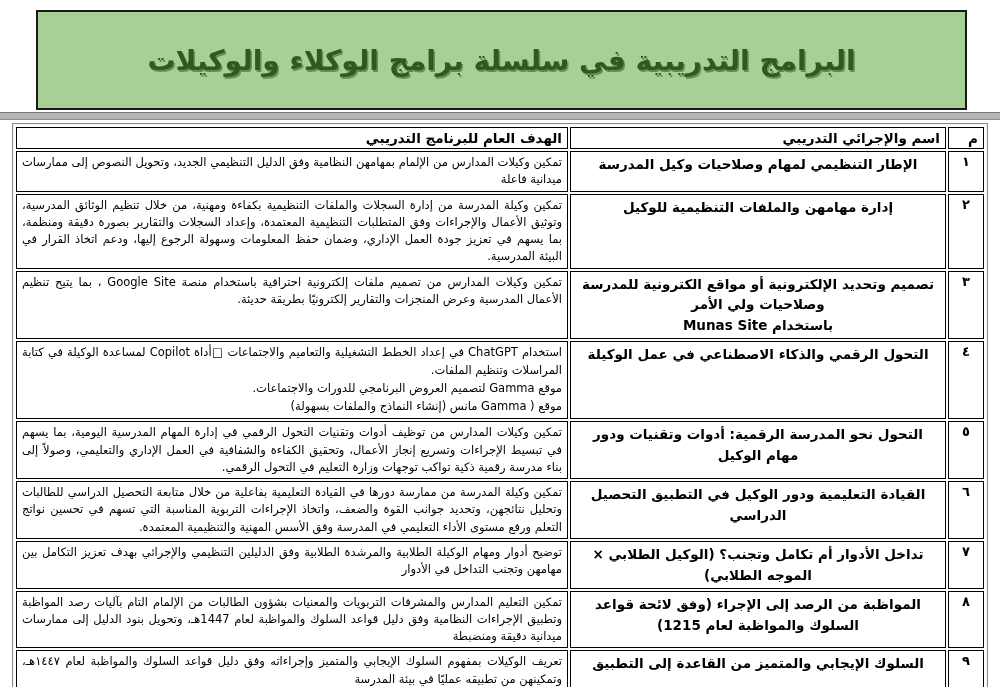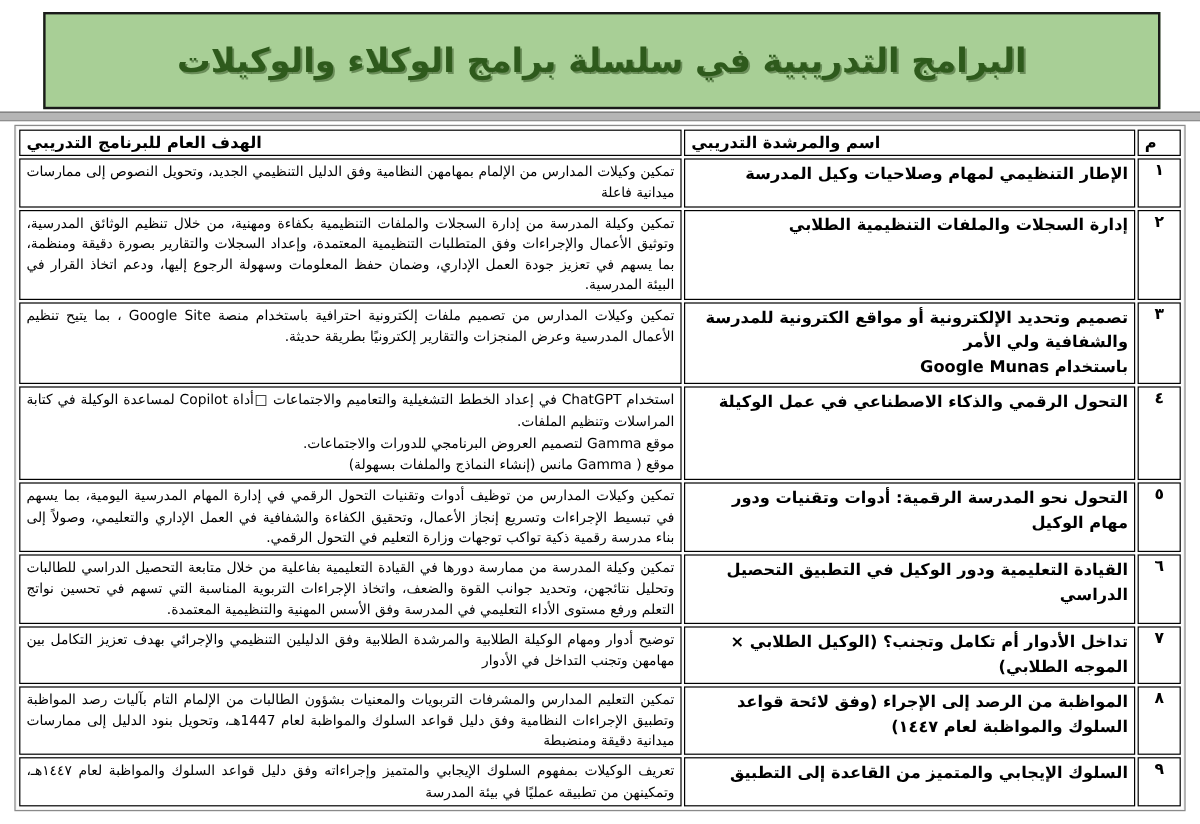--- a/index.html
+++ b/index.html
@@ -2,21 +2,21 @@
 <html lang="ar" dir="rtl"><head>
 <meta charset="utf-8">
 <style>
   * { margin: 0; padding: 0; box-sizing: border-box; }
   html, body { width: 1000px; height: 687px; background: #ffffff; overflow: hidden; }
   body { font-family: "DejaVu Sans", sans-serif; font-weight: bold; color: #000; }
 
   
   .banner {
     margin: 10px 33px 0 36px;
-    height: 81px;
+    height: 100px;
     background: #a8cf96;
     border: 2px solid #1a1a1a;
     display: flex;
     align-items: center;
     justify-content: center;
   }
   .banner-title {
     font-size: 28px;
     font-weight: 800;
     color: #2e5a1c;
@@ -49,36 +49,36 @@
     background: #fdfdfd;
     direction: rtl;
   }
   table.programs th, table.programs td {
     border: 1px solid #000;
     background: #fff;
     vertical-align: top;
     padding: 2px 5px;
   }
   thead th {
-    text-align: left;
+    text-align: right;
     font-size: 13.5px;
     font-weight: 800;
     padding: 4px 5px;
     vertical-align: middle;
   }
   .c-num {
     width: 36px;
     text-align: center;
     font-size: 13px;
     font-weight: 800;
     padding-top: 4px;
   }
   .c-name {
     width: 376px;
-    text-align: right;
+    text-align: center;
     font-size: 13.5px;
     font-weight: 800;
     line-height: 1.55;
     padding-top: 4px;
   }
   .c-obj {
     text-align: justify;
     font-size: 11.5px;
     font-weight: 400;
     line-height: 1.5;
@@ -99,41 +99,41 @@
 <div class="table-wrap">
   <table class="programs">
     <colgroup>
       <col style="width:36px">
       <col style="width:376px">
       <col>
     </colgroup>
     <thead>
       <tr>
         <th>م</th>
-        <th>اسم والمرشدة التدريبي</th>
+        <th>اسم والإجرائي التدريبي</th>
         <th>الهدف العام للبرنامج التدريبي</th>
       </tr>
     </thead>
     <tbody>
         <tr>
           <td class="c-num">١</td>
           <td class="c-name">الإطار التنظيمي لمهام وصلاحيات وكيل المدرسة</td>
           <td class="c-obj">تمكين وكيلات المدارس من الإلمام بمهامهن النظامية وفق الدليل التنظيمي الجديد، وتحويل النصوص إلى ممارسات ميدانية فاعلة</td>
         </tr>
         <tr>
           <td class="c-num">٢</td>
-          <td class="c-name">إدارة السجلات والملفات التنظيمية الطلابي</td>
+          <td class="c-name">إدارة مهامهن والملفات التنظيمية للوكيل</td>
           <td class="c-obj">تمكين وكيلة المدرسة من إدارة السجلات والملفات التنظيمية بكفاءة ومهنية، من خلال تنظيم الوثائق المدرسية، وتوثيق الأعمال والإجراءات وفق المتطلبات التنظيمية المعتمدة، وإعداد السجلات والتقارير بصورة دقيقة ومنظمة، بما يسهم في تعزيز جودة العمل الإداري، وضمان حفظ المعلومات وسهولة الرجوع إليها، ودعم اتخاذ القرار في البيئة المدرسية.</td>
         </tr>
         <tr>
           <td class="c-num">٣</td>
           <td class="c-name">
             <div>تصميم وتحديد الإلكترونية أو مواقع الكترونية للمدرسة</div>
-            <div>والشفافية ولي الأمر</div>
-            <div>باستخدام Google Munas</div>
+            <div>وصلاحيات ولي الأمر</div>
+            <div>باستخدام Munas Site</div>
           </td>
           <td class="c-obj">تمكين وكيلات المدارس من تصميم ملفات إلكترونية احترافية باستخدام منصة Google Site ، بما يتيح تنظيم الأعمال المدرسية وعرض المنجزات والتقارير إلكترونيًا بطريقة حديثة.</td>
         </tr>
         <tr>
           <td class="c-num">٤</td>
           <td class="c-name">التحول الرقمي والذكاء الاصطناعي في عمل الوكيلة</td>
           <td class="c-obj">
             <div>استخدام ChatGPT في إعداد الخطط التشغيلية والتعاميم والاجتماعات □أداة Copilot لمساعدة الوكيلة في كتابة المراسلات وتنظيم الملفات.</div>
             <div>موقع Gamma لتصميم العروض البرنامجي للدورات والاجتماعات.</div>
             <div>موقع ( Gamma مانس (إنشاء النماذج والملفات بسهولة)</div>
@@ -149,21 +149,21 @@
           <td class="c-name">القيادة التعليمية ودور الوكيل في التطبيق التحصيل الدراسي</td>
           <td class="c-obj">تمكين وكيلة المدرسة من ممارسة دورها في القيادة التعليمية بفاعلية من خلال متابعة التحصيل الدراسي للطالبات وتحليل نتائجهن، وتحديد جوانب القوة والضعف، واتخاذ الإجراءات التربوية المناسبة التي تسهم في تحسين نواتج التعلم ورفع مستوى الأداء التعليمي في المدرسة وفق الأسس المهنية والتنظيمية المعتمدة.</td>
         </tr>
         <tr>
           <td class="c-num">٧</td>
           <td class="c-name">تداخل الأدوار أم تكامل وتجنب؟ (الوكيل الطلابي × الموجه الطلابي)</td>
           <td class="c-obj">توضيح أدوار ومهام الوكيلة الطلابية والمرشدة الطلابية وفق الدليلين التنظيمي والإجرائي بهدف تعزيز التكامل بين مهامهن وتجنب التداخل في الأدوار</td>
         </tr>
         <tr>
           <td class="c-num">٨</td>
-          <td class="c-name">المواظبة من الرصد إلى الإجراء (وفق لائحة قواعد السلوك والمواظبة لعام ١٤٤٧)</td>
+          <td class="c-name">المواظبة من الرصد إلى الإجراء (وفق لائحة قواعد السلوك والمواظبة لعام 1215)</td>
           <td class="c-obj">تمكين التعليم المدارس والمشرفات التربويات والمعنيات بشؤون الطالبات من الإلمام التام بآليات رصد المواظبة وتطبيق الإجراءات النظامية وفق دليل قواعد السلوك والمواظبة لعام 1447هـ، وتحويل بنود الدليل إلى ممارسات ميدانية دقيقة ومنضبطة</td>
         </tr>
         <tr>
           <td class="c-num">٩</td>
           <td class="c-name">السلوك الإيجابي والمتميز من القاعدة إلى التطبيق</td>
           <td class="c-obj">تعريف الوكيلات بمفهوم السلوك الإيجابي والمتميز وإجراءاته وفق دليل قواعد السلوك والمواظبة لعام ١٤٤٧هـ، وتمكينهن من تطبيقه عمليًا في بيئة المدرسة</td>
         </tr>
       </tbody>
   </table>
 </div>

